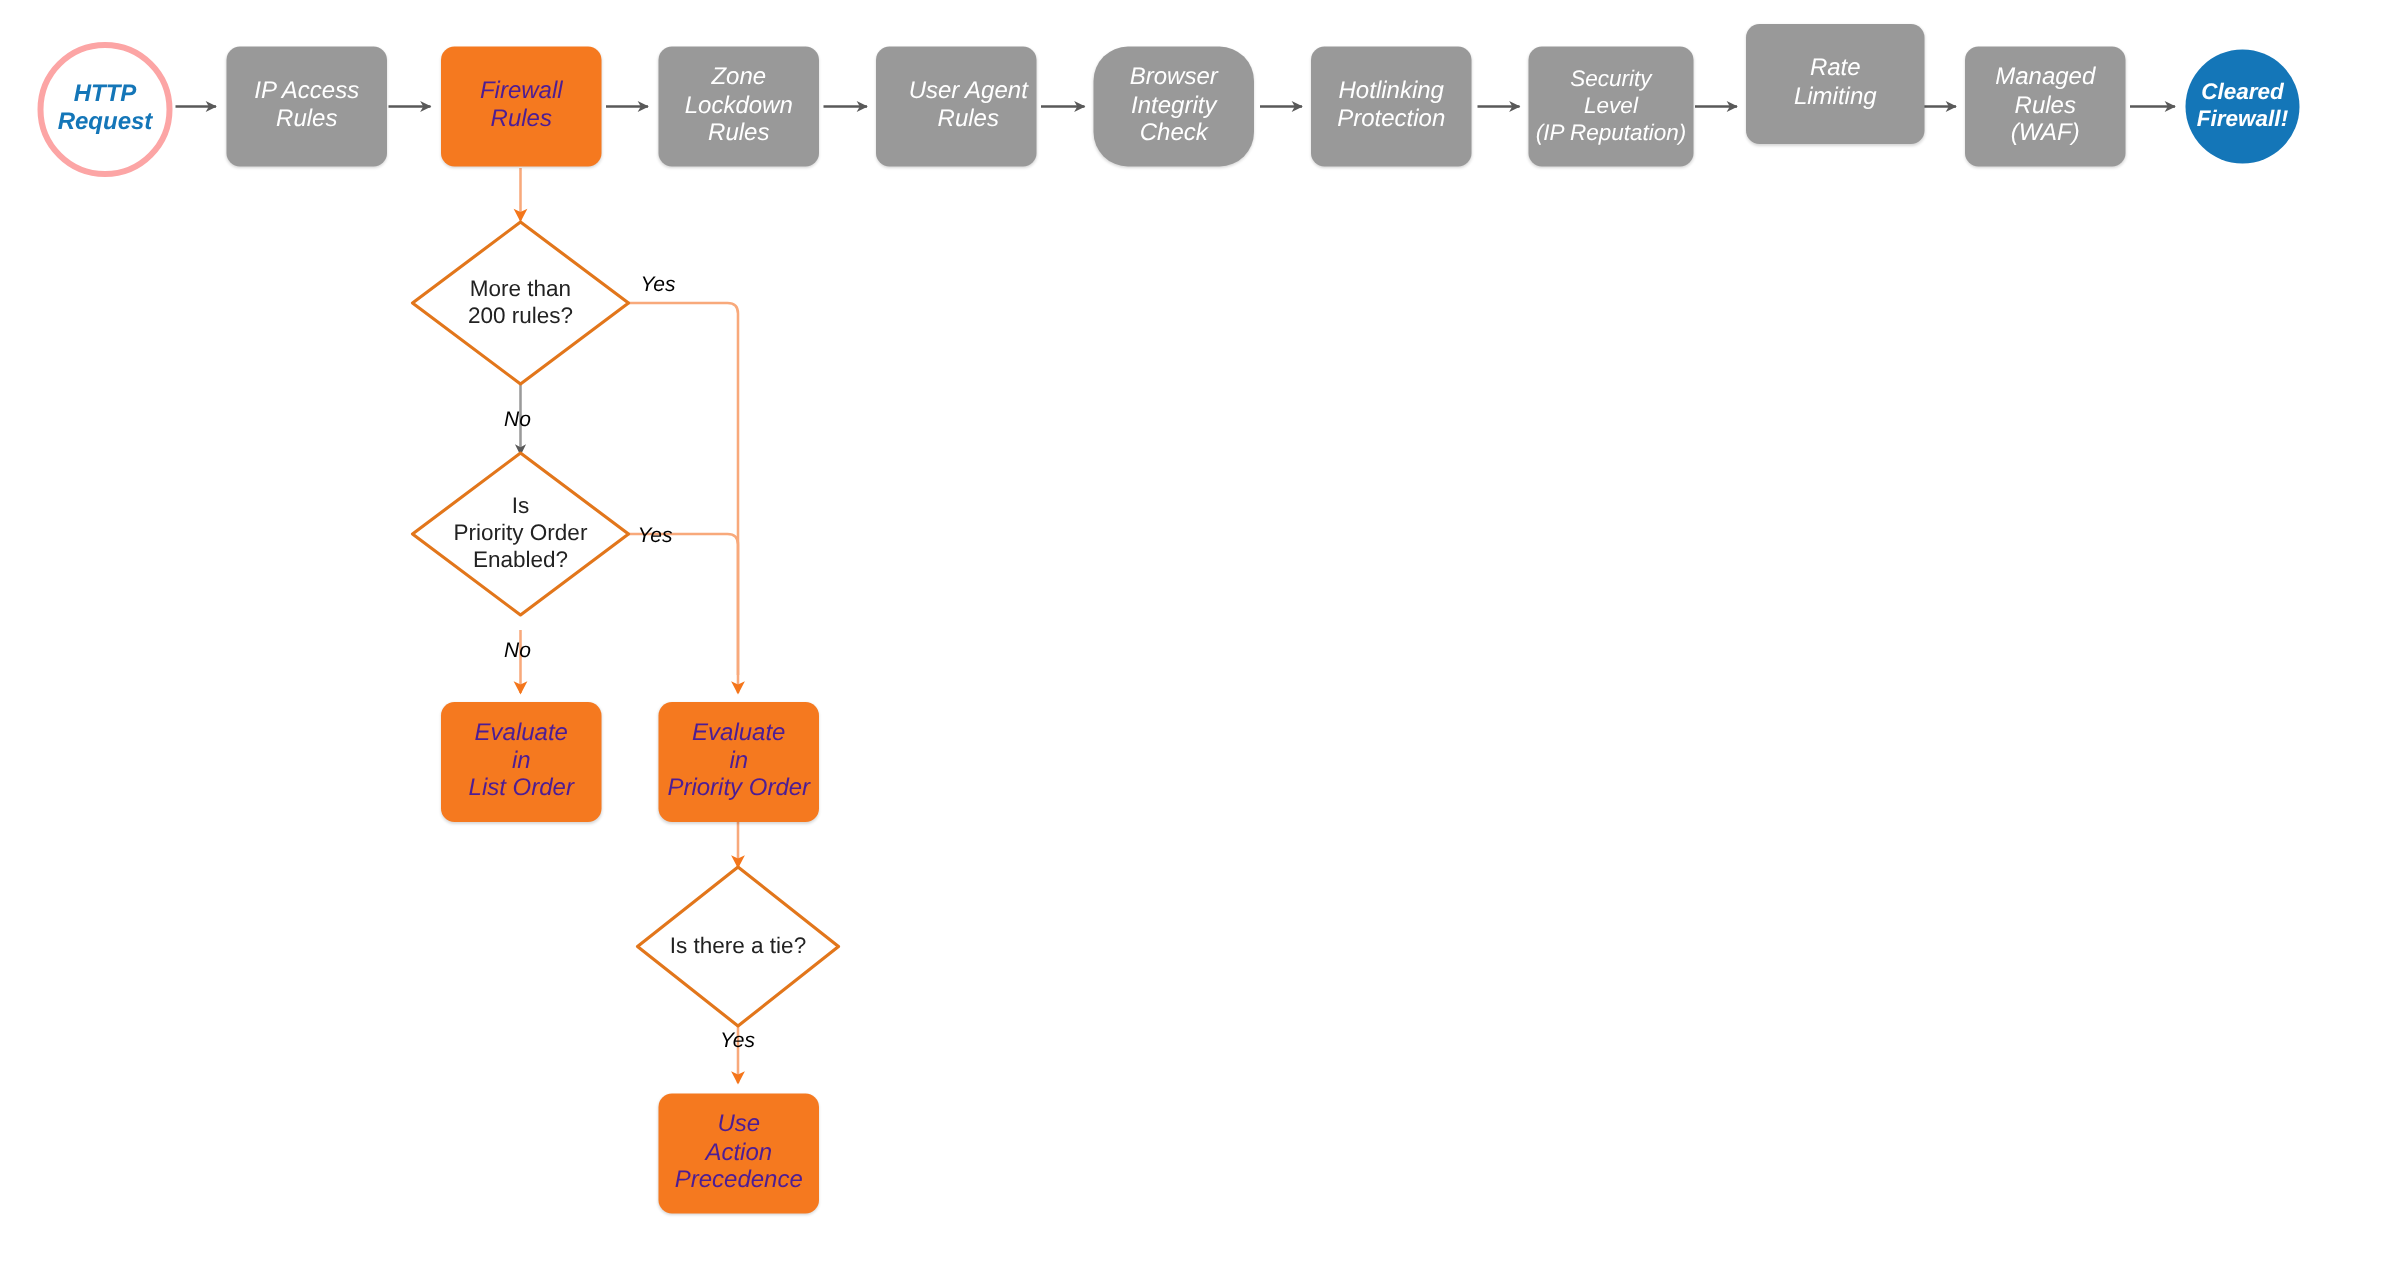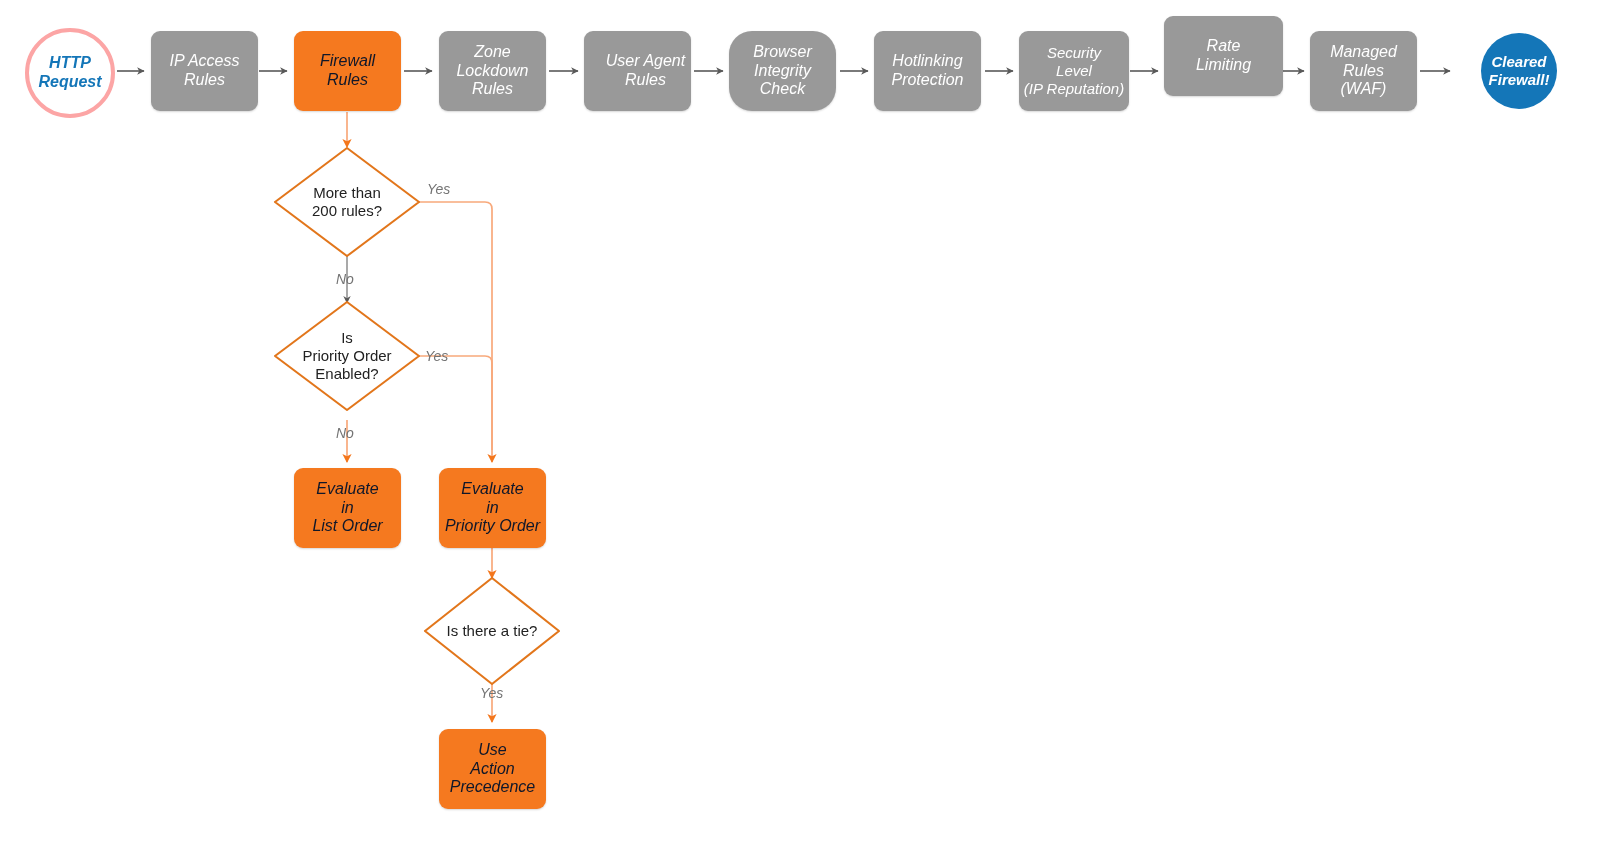--- a/index.html
+++ b/index.html
@@ -44,21 +44,21 @@
   }
   .proc.gray {
     background: #999999;
     color: #ffffff;
     font-style: italic;
     font-size: 16px;
     box-shadow: 0 1px 2px rgba(0,0,0,0.16);
   }
   .proc.orange {
     background: #F5791F;
-    color: #0f172a;
+    color: #4c1d95;
     font-style: italic;
     font-size: 16px;
     box-shadow: 0 1px 2px rgba(0,0,0,0.16);
   }
   
   .circle {
     border-radius: 50%;
   }
   .circle.outline {
     background: #ffffff;
@@ -84,21 +84,21 @@
     text-align: center;
     color: #222222;
     font-size: 15px;
     line-height: 1.2;
     white-space: pre-line;
   }
   .edge-label {
     position: absolute;
     font-size: 14px;
     font-style: italic;
-    color: #737373;
+    color: #000000;
     white-space: nowrap;
   }
 </style>
 </head>
 <body>
 
 <div id="canvas">
 
   <svg id="edges" viewBox="0 0 1600 858" width="1600" height="858">
     <defs>
@@ -191,21 +191,21 @@
     <span class="lbl">Rate
 Limiting</span>
   </div>
 
   <div class="node proc gray" style="left:1310px; top:31px; width:107px; height:80px;">
     <span class="lbl">Managed
 Rules
 (WAF)</span>
   </div>
 
-  <div class="node circle filled" style="left:1457px; top:33px; width:76px; height:76px;margin-left:24px;">
+  <div class="node circle filled" style="left:1457px; top:33px; width:76px; height:76px;">
     <span class="lbl">Cleared
 Firewall!</span>
   </div>
 
   <div class="diamond-label" style="left:277px; top:177px; width:140px; height:50px;">
     <span>More than
 200 rules?</span>
   </div>
 
   <div class="diamond-label" style="left:272px; top:324px; width:150px; height:64px;">

